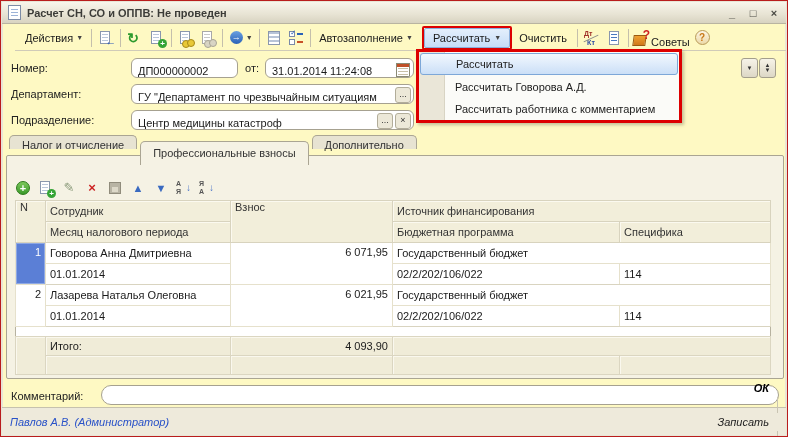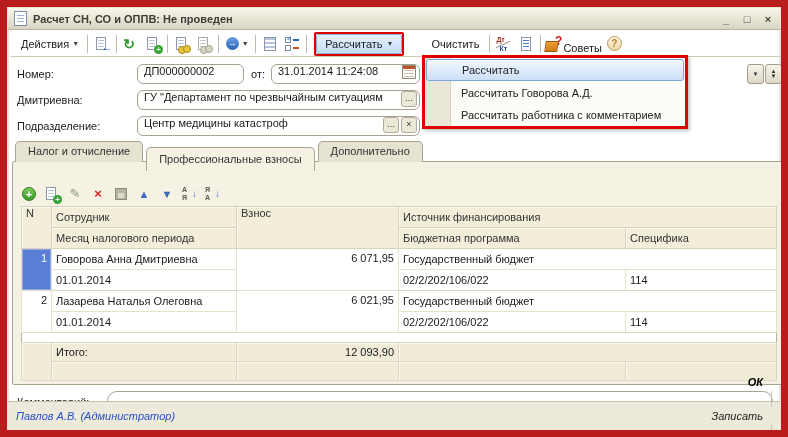--- a/index.html
+++ b/index.html
@@ -1,35 +1,35 @@
 <!DOCTYPE html>
 <html><head>
 <meta charset="utf-8">
 <style>
   * { box-sizing: border-box; margin: 0; padding: 0; }
   html,body { background:#888; }
   body { font-family:"Liberation Sans", sans-serif; font-size:11px; color:#1a1a1a; }
-  .window { position:relative; width:788px; height:437px; background:#ffffff;
-            border:7px solid #b91c1c; overflow:hidden;
+  .window { position:relative; width:788px; height:437px; background:#fef9c3;
+            border:1px solid #b91c1c; overflow:hidden;
             box-shadow: inset 0 0 0 2px #e9e5d6; padding-left: 37px; }
 
   
   .titlebar { position:absolute; left:1px; top:1px; right:1px; height:22px;
     background:linear-gradient(#f8f5eb, #e7e3d3 60%, #d8d3c1);
     border-bottom:1px solid #b9b4a1; display:flex; align-items:center; padding:0 6px; }
   .doc-ico { width:13px; height:15px; background:#fff; border:1px solid #7d8ca6;
     margin-right:6px; position:relative; }
   .doc-ico::before { content:""; position:absolute; left:2px; right:2px; top:3px; height:8px;
     background:repeating-linear-gradient(#9db4d8 0 1px, transparent 1px 3px); }
   .title-text { font-weight:bold; color:#3c3c38; }
   .win-controls { margin-left:auto; display:flex; gap:9px; font-weight:bold; color:#4a4a44; }
   .win-controls span { cursor:default; width:12px; text-align:center; }
 
   
-  .toolbar { position:absolute; left:4px; top:24px; right:1px; height:26px;
+  .toolbar { position:absolute; left:14px; top:24px; right:1px; height:26px;
     display:flex; align-items:center; padding:0 5px; border-bottom:1px solid #d0cbb8; }
   .tbtn { display:inline-flex; align-items:center; gap:3px; padding:2px 5px; border-radius:2px; }
   .caret { font-size:7px; color:#444; line-height:1; }
   .sep { width:1px; height:18px; background:#c4bfac; margin:0 3px; }
   .ico { position:relative; width:16px; height:16px; display:inline-block; }
   .icb { display:inline-flex; align-items:center; justify-content:center; width:22px; height:22px; }
   .page { position:absolute; left:2px; top:1px; width:10px; height:13px; background:#fff;
     border:1px solid #8a97ad; }
   .page::before { content:""; position:absolute; left:1px; right:1px; top:2px; height:7px;
     background:repeating-linear-gradient(#b9c6da 0 1px, transparent 1px 3px); }
@@ -48,55 +48,55 @@
   .checks-ico { position:absolute; inset:0; }
   .checks-ico i { position:absolute; width:6px; height:6px; border:1px solid #7a8aa8; background:#fff; font-style:normal; }
   .checks-ico i.k1 { left:1px; top:1px; background:#fff; }
   .checks-ico i.k1::after { content:"✓"; position:absolute; left:0; top:-3px; color:#2a62b8; font-size:7px; }
   .checks-ico i.k2 { left:1px; top:9px; }
   .checks-ico em { position:absolute; left:9px; height:2px; width:6px; background:#2a62b8; font-style:normal; }
   .checks-ico em.l1 { top:3px; } .checks-ico em.l2 { top:11px; background:#c85028; }
   .calc-wrap { border:2px solid #dd0000; border-radius:2px; padding:0; margin-left:4px; }
   .calc-btn { background:linear-gradient(#e4effc,#c6ddf8); border:1px solid #8cb0dc; border-radius:2px;
     display:inline-flex; align-items:center; gap:4px; padding:3px 8px; }
-  .flat-btn { padding:3px 7px;margin-left:20px; }
+  .flat-btn { padding:3px 7px; }
   .dtkt { width:18px; height:16px; position:relative; font-weight:bold; font-size:7px; line-height:1; }
   .dtkt .dt { position:absolute; left:1px; top:0; color:#a03028; }
   .dtkt .kt { position:absolute; left:4px; bottom:0; color:#2848a0; }
   .dtkt::after { content:""; position:absolute; left:0; top:8px; width:16px; height:1px; background:#888; transform:rotate(-25deg); }
   .report-ico { position:absolute; inset:1px 3px; background:#fff; border:1px solid #8a97ad; }
   .report-ico::before { content:""; position:absolute; left:1px; right:1px; top:2px; height:9px;
     background:repeating-linear-gradient(#4878c0 0 1px, transparent 1px 3px); }
   .book { position:absolute; left:0; bottom:0; width:13px; height:11px; background:linear-gradient(#f0a030,#d07818);
     border:1px solid #9a5a10; transform:skewX(-8deg); }
   .book-q { position:absolute; right:-1px; top:-2px; color:#d02020; font-weight:bold; font-size:12px; }
   .help-circle { width:15px; height:15px; border-radius:50%; background:linear-gradient(#fdf6e4,#ecd9a8);
     border:1px solid #b89a58; color:#c87818; font-weight:bold; font-size:10px; text-align:center; line-height:13px; }
 
   
   .flabel { position:absolute; left:10px; height:20px; line-height:20px; color:#222; }
   .field { position:absolute; height:20px; background:#fff; border:1px solid #a6a190; border-radius:6px;
-    display:flex; align-items:flex-start; overflow:hidden; }
+    display:flex; align-items:flex-end; overflow:hidden; }
   .field .val { flex:1 1 auto; padding:0 6px; white-space:nowrap; overflow:hidden; }
   .fbtn { flex:0 0 auto; width:16px; height:16px; margin-right:2px; background:#ece8d8; border:1px solid #b2ad9a;
     border-radius:3px; font-size:9px; line-height:13px; text-align:center; color:#333; }
   .cal-btn { flex:0 0 auto; width:14px; height:14px; margin-right:3px; border:1px solid #8a8a74; background:
     linear-gradient(#fff,#fff) padding-box,
     repeating-linear-gradient(90deg,#b0a890 0 2px, #fff 2px 4px); position:relative; }
   .cal-btn::before { content:""; position:absolute; left:0; right:0; top:0; height:3px; background:#c05028; }
   .cal-btn::after { content:""; position:absolute; left:1px; right:1px; top:4px; bottom:1px;
     background:repeating-linear-gradient(#c8c0a8 0 1px, transparent 1px 3px); }
   .combo-frag { position:absolute; display:flex; gap:1px; }
   .mini-btn { width:17px; height:20px; background:linear-gradient(#f6f3e8,#ddd8c6); border:1px solid #a39e8c;
     border-radius:3px; display:flex; flex-direction:column; align-items:center; justify-content:center; color:#333; }
   .mini-btn .t { font-size:6px; line-height:5px; }
 
   
   .tabs { position:absolute; left:8px; top:132px; height:23px; display:flex; gap:3px; z-index:2; }
-  .tab { padding:3px 12px 0; height:21px; margin-top:2px; background:#e7e3d2; border:1px solid #aaa593;
+  .tab { padding:3px 12px 0; height:14px; margin-top:2px; background:#e7e3d2; border:1px solid #aaa593;
     border-bottom:none; border-radius:5px 5px 0 0; color:#333; }
   .tab.active { margin-top:8px; height:24px; padding-top:5px; background:#f5f2e4; position:relative; z-index:3; }
 
   
   .panel { position:absolute; left:5px; top:154px; width:778px; height:224px; background:#f5f2e4;
     border:1px solid #aaa593; border-radius:2px; }
   .sec-title { position:absolute; left:8px; top:5px; font-weight:bold; color:#8c3500; }
   .sec-tools { position:absolute; left:8px; top:22px; height:20px; display:flex; align-items:center; gap:7px; }
   .sico { width:16px; height:16px; position:relative; display:inline-block; text-align:center; }
   .add-circle { position:absolute; inset:1px; border-radius:50%; background:linear-gradient(#7cc85c,#3a9a2a);
@@ -218,20 +218,24 @@
       <span class="ico">
         <span class="checks-ico">
             <i class="k1"></i>
             <i class="k2"></i>
             <em class="l1"></em>
             <em class="l2"></em>
           </span>
       </span>
     </span>
     <span class="sep"></span>
+    <span class="tbtn">
+      <span>Автозаполнение</span>
+      <span class="caret">▼</span>
+    </span>
     <span class="calc-wrap">
       <span class="calc-btn">
         <span>Рассчитать</span>
         <span class="caret">▼</span>
       </span>
     </span>
     <span class="tbtn flat-btn">
       <span>Очистить</span>
     </span>
     <span class="sep"></span>
@@ -271,21 +275,21 @@
   <div class="combo-frag" style="left:740px; top:57px;">
     <span class="mini-btn">
       <span class="t">▼</span>
     </span>
     <span class="mini-btn">
       <span class="t">▲</span>
       <span class="t">▼</span>
     </span>
   </div>
 
-  <div class="flabel" style="top:83px;">Дмитриевна:</div>
+  <div class="flabel" style="top:83px;">Департамент:</div>
   <div class="field" style="left:130px; top:83px; width:283px;">
     <span class="val">ГУ "Департамент по чрезвычайным ситуациям</span>
     <span class="fbtn">...</span>
   </div>
 
   <div class="flabel" style="top:109px;">Подразделение:</div>
   <div class="field" style="left:130px; top:109px; width:283px;">
     <span class="val">Центр медицины катастроф</span>
     <span class="fbtn">...</span>
     <span class="fbtn">×</span>
@@ -371,21 +375,21 @@
         <td>114</td>
       </tr>
 
       <tr class="filler">
         <td colspan="5" style="border-bottom:none;"></td>
       </tr>
 
       <tr class="total">
         <td rowspan="2"></td>
         <td>Итого:</td>
-        <td class="num">12 093,90</td>
+        <td class="num">4 093,90</td>
         <td colspan="2"></td>
       </tr>
       <tr class="total">
         <td></td>
         <td></td>
         <td></td>
         <td></td>
       </tr>
     </tbody>
       </table>

